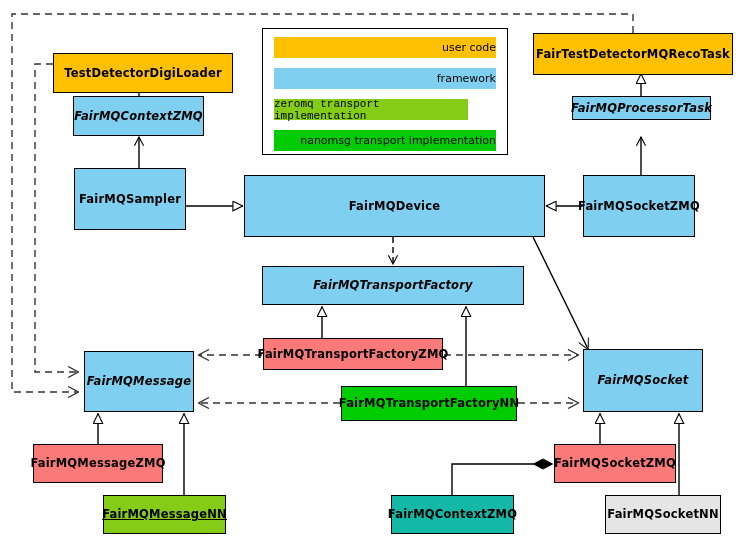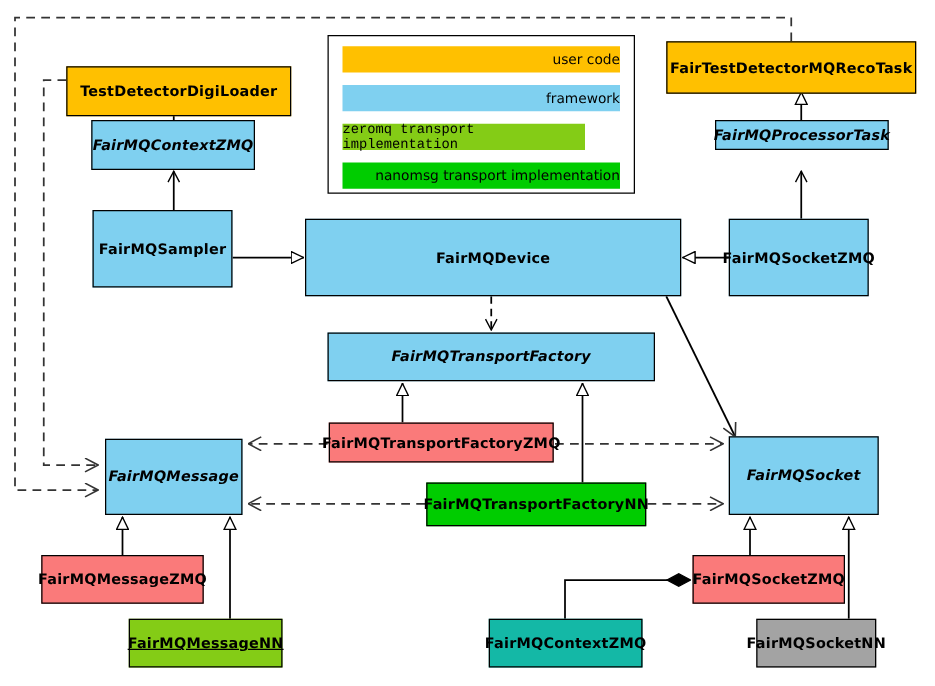--- a/index.html
+++ b/index.html
@@ -186,21 +186,21 @@
   </div>
 
   <div class="node" style="left:554px; top:444px; width:122px; height:39px; background:#FA7A7A;">
     <span>FairMQSocketZMQ</span>
   </div>
 
   <div class="node" style="left:391px; top:495px; width:123px; height:39px; background:#14b8a6;text-align:center;">
     <span>FairMQContextZMQ</span>
   </div>
 
-  <div class="node" style="left:605px; top:495px; width:96px; height:39px; background:#a3a3a3;">
+  <div class="node" style="left:605px; top:495px; width:116px; height:39px; background:#e5e5e5;">
     <span>FairMQSocketNN</span>
   </div>
 
   <div class="legend-box" style="left:262px; top:28px; width:246px; height:127px;">
 
     <div class="legend-row" style="left:11px; top:8px; width:222px; height:21px; background:#FFC000;">
       <span>user code</span>
     </div>
 
     <div class="legend-row" style="left:11px; top:39px; width:222px; height:21px; background:#7FD0F0;">

